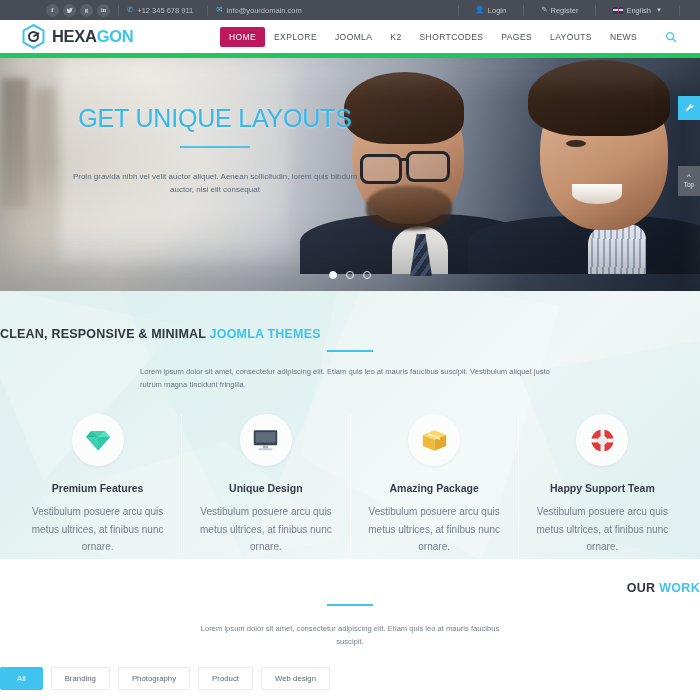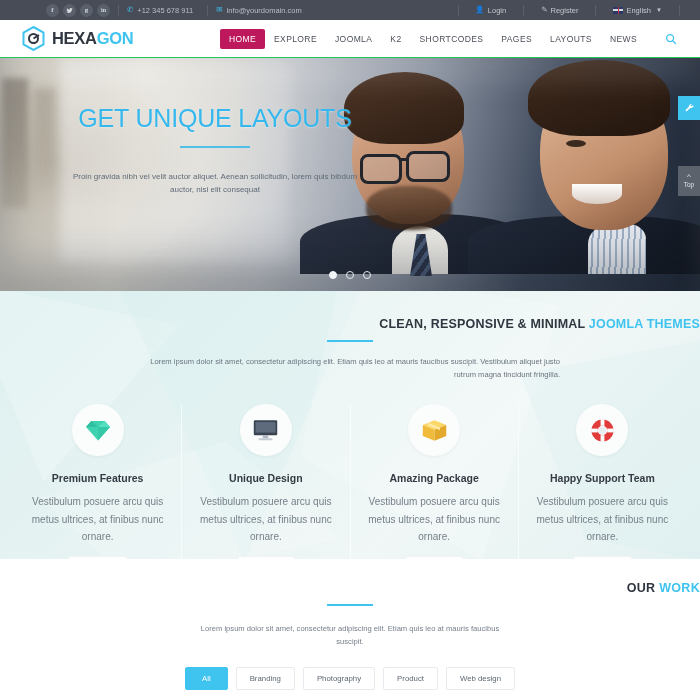--- a/index.html
+++ b/index.html
@@ -36,21 +36,21 @@
     content:''; position:absolute; left:0; top:2.6px; width:10px; height:1.8px; background:#d8d8e0;
   }
   .flag::after {
     content:''; position:absolute; left:4.1px; top:0; width:1.8px; height:7px; background:#cf2b3a;
   }
   .caret { font-size:6px; margin-left:2px; }
 
   
   .header {
     height: 38px; background:#ffffff; display:flex; align-items:center;
-    padding: 0 22px; border-bottom:1px solid #22c55e; position:relative; z-index:5;
+    padding: 0 22px; border-bottom:5px solid #22c55e; position:relative; z-index:5;
   }
   .logo { display:flex; align-items:center; gap:7px; cursor:pointer; }
   .logo-mark { width:23px; height:25px; position:relative; }
   .logo-text { font-size:16.5px; font-weight:bold; letter-spacing:-0.3px; }
   .logo-a { color:#2f3640; }
   .logo-b { color:#3fc3ef; }
   .nav { margin-left:auto; display:flex; align-items:center; gap:0; }
   .nav a {
     font-size:8.5px; color:#4a4f58; text-decoration:none; padding:5px 9px;
     letter-spacing:0.4px; font-weight:500; white-space:nowrap; cursor:pointer;
@@ -127,21 +127,21 @@
     position:relative; height:268px; overflow:hidden;
     background: linear-gradient(135deg,#def0f0 0%,#e6f3f2 35%,#f0f7f6 65%,#e4f1f1 100%);
   }
   .poly { position:absolute; opacity:.55; }
   .p1 { left:-40px; top:-10px; width:220px; height:200px; background:rgba(255,255,255,.40); clip-path:polygon(0 0,100% 22%,38% 100%);}
   .p2 { left:120px; top:0; width:240px; height:270px; background:rgba(212,238,238,.45); clip-path:polygon(0 0,100% 0,52% 100%);}
   .p3 { left:300px; top:-20px; width:260px; height:290px; background:rgba(255,255,255,.38); clip-path:polygon(16% 0,100% 12%,70% 100%,0 64%);}
   .p4 { left:520px; top:40px; width:230px; height:240px; background:rgba(208,236,236,.40); clip-path:polygon(0 18%,100% 0,100% 100%,28% 86%);}
   .p5 { left:40px; top:150px; width:300px; height:140px; background:rgba(255,255,255,.30); clip-path:polygon(0 40%,62% 0,100% 70%,30% 100%);}
 
-  .feat-head { position:relative; text-align:right; padding-top:26px; }
+  .feat-head { position:relative; text-align:left; padding-top:36px; }
   .feat-title { font-size:12.5px; font-weight:bold; letter-spacing:.2px; }
   .ft-dark { color:#2f3640; }
   .ft-blue { color:#3fc3ef; }
   .feat-rule { width:46px; height:2.2px; background:#3fc3ef; margin:9px auto 0; }
   .feat-sub { margin:14px auto 0; width:420px; font-size:7.6px; line-height:1.7; color:#6b7580; }
 
   .cards { position:relative; display:flex; padding:0 14px; margin-top:22px;justify-content:center; }
   .card { flex:1; text-align:center; padding:0 8px; }
   .card + .card { border-left:1px solid rgba(255,255,255,.62); }
   .icon-circle {
@@ -154,21 +154,21 @@
     display:inline-block; margin-top:10px; background:#fefefe; color:#5d6772;
     font-size:7.4px; padding:6px 11px; border:1px solid #f0f3f3; border-radius:2px;
     cursor:pointer; box-shadow:0 1px 1px rgba(110,140,140,.05);text-decoration:underline;
   }
 
   
   .work { position:relative; background:#fff; padding-top:22px; height:164px; }
   .work-title { text-align:right; font-size:12.5px; font-weight:bold; letter-spacing:.3px; }
   .work-rule { width:46px; height:2.2px; background:#3fc3ef; margin:9px auto 0; }
   .work-sub { margin:16px auto 0; width:300px; text-align:center; font-size:7.6px; line-height:1.75; color:#767f8a; }
-  .filters { margin-top:18px; display:flex; justify-content:center; gap:8px; }
+  .filters { margin-top:18px; display:flex; gap:8px; }
   .filt {
     font-size:7.8px; color:#5d6772; background:#fff; border:1px solid #e7eaee;
     border-radius:2px; padding:6px 13px; cursor:pointer;
   }
   .filt.on { background:#3fc3ef; color:#fff; border-color:#3fc3ef; padding:6px 16px; }
 
   
   .strip { position:absolute; left:0; bottom:0; width:700px; height:23px; display:flex; }
   .tile { flex:1; position:relative; overflow:hidden; cursor:pointer; }
   .t1 { background:linear-gradient(120deg,#e6eaee 0%,#f4f7f9 40%,#cfd7de 75%,#eef2f5 100%); }

